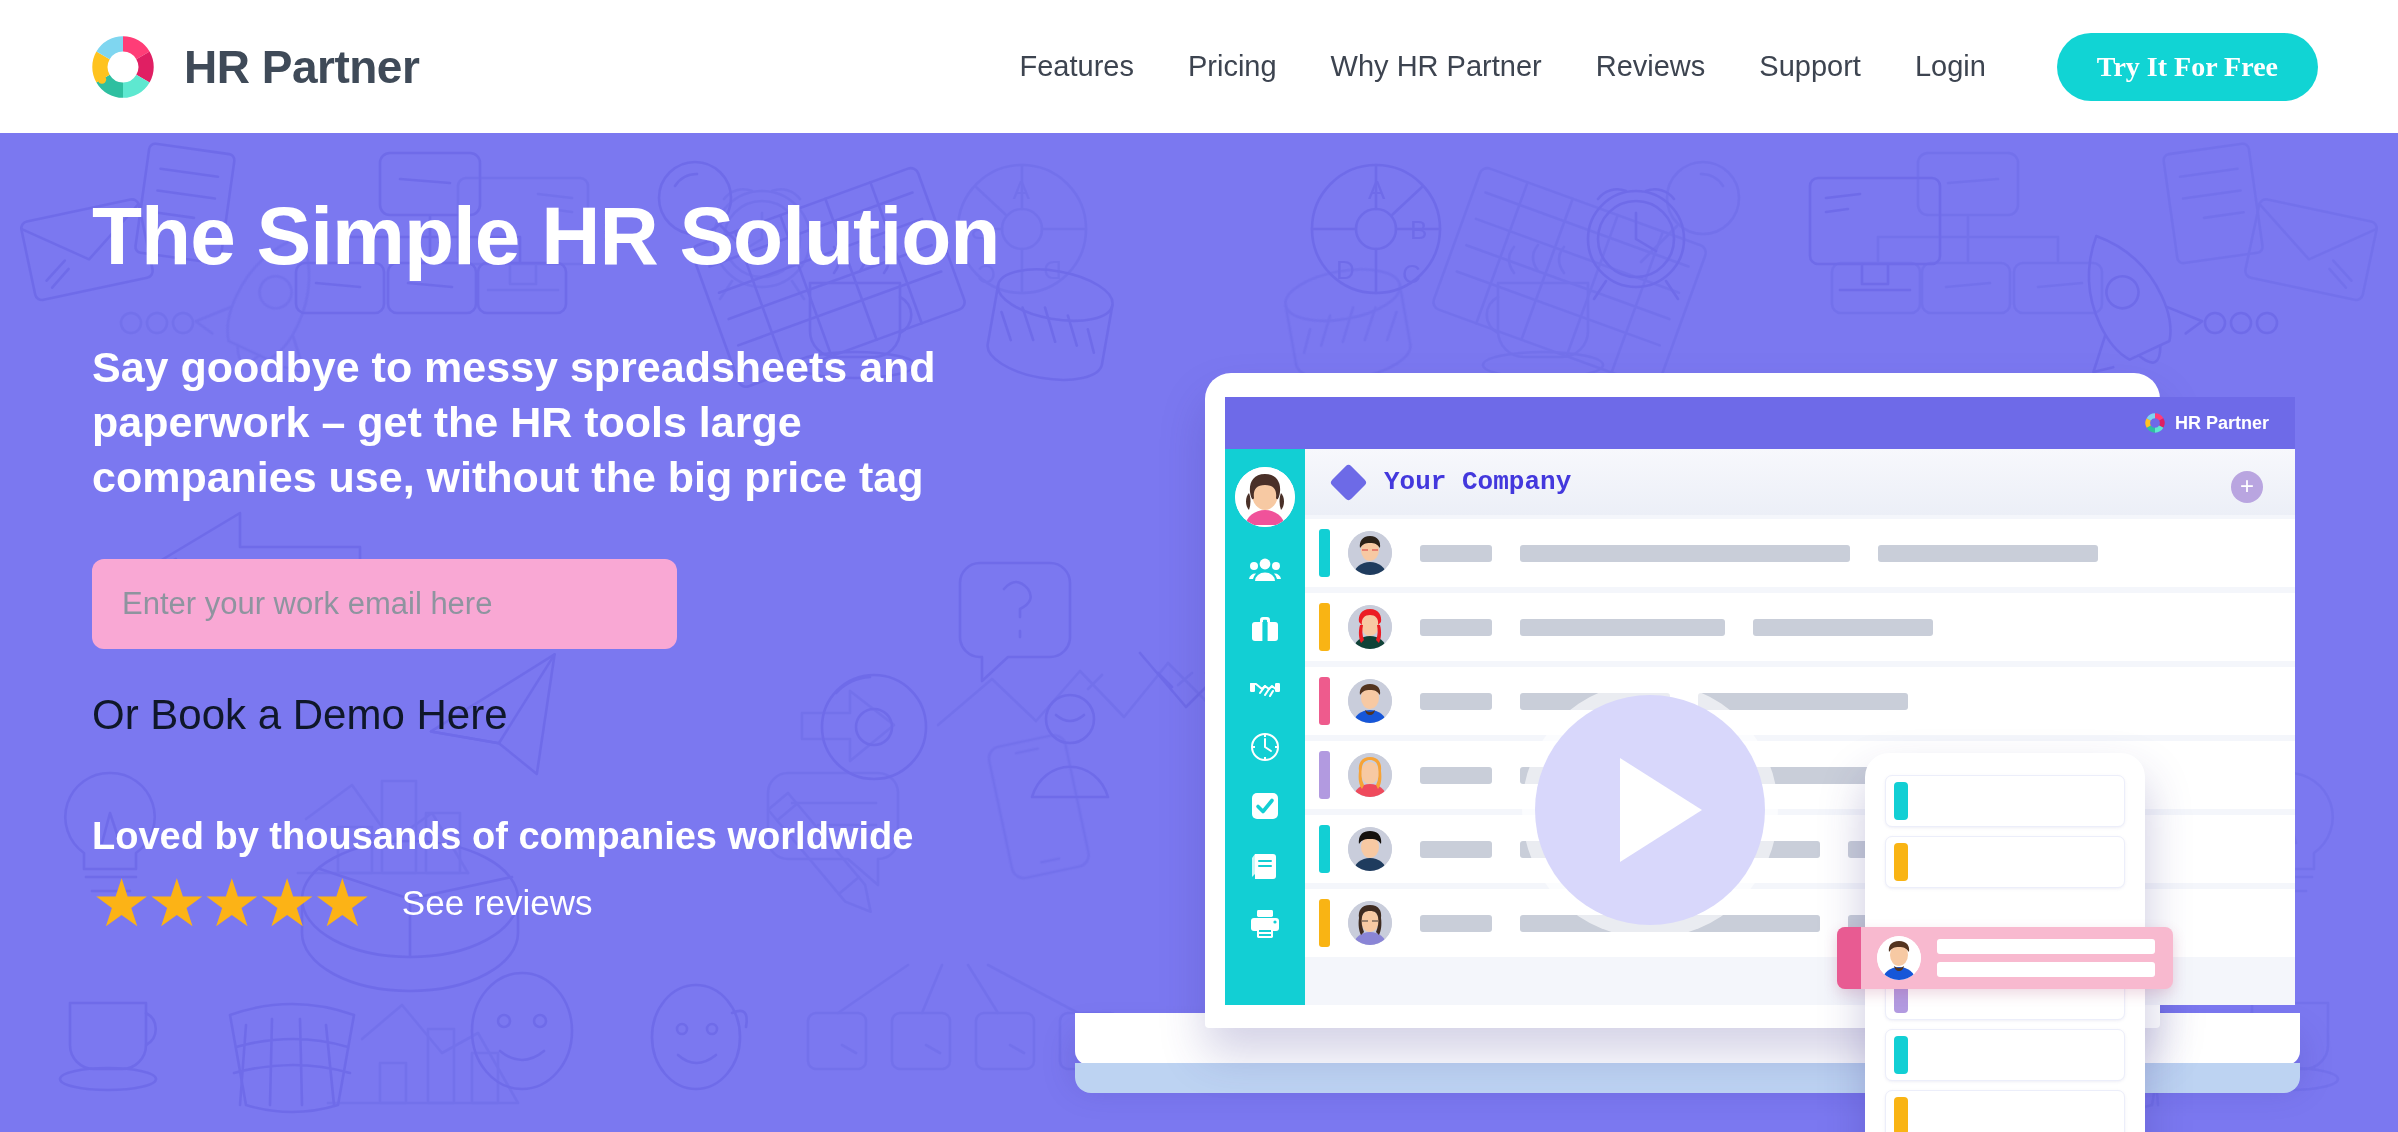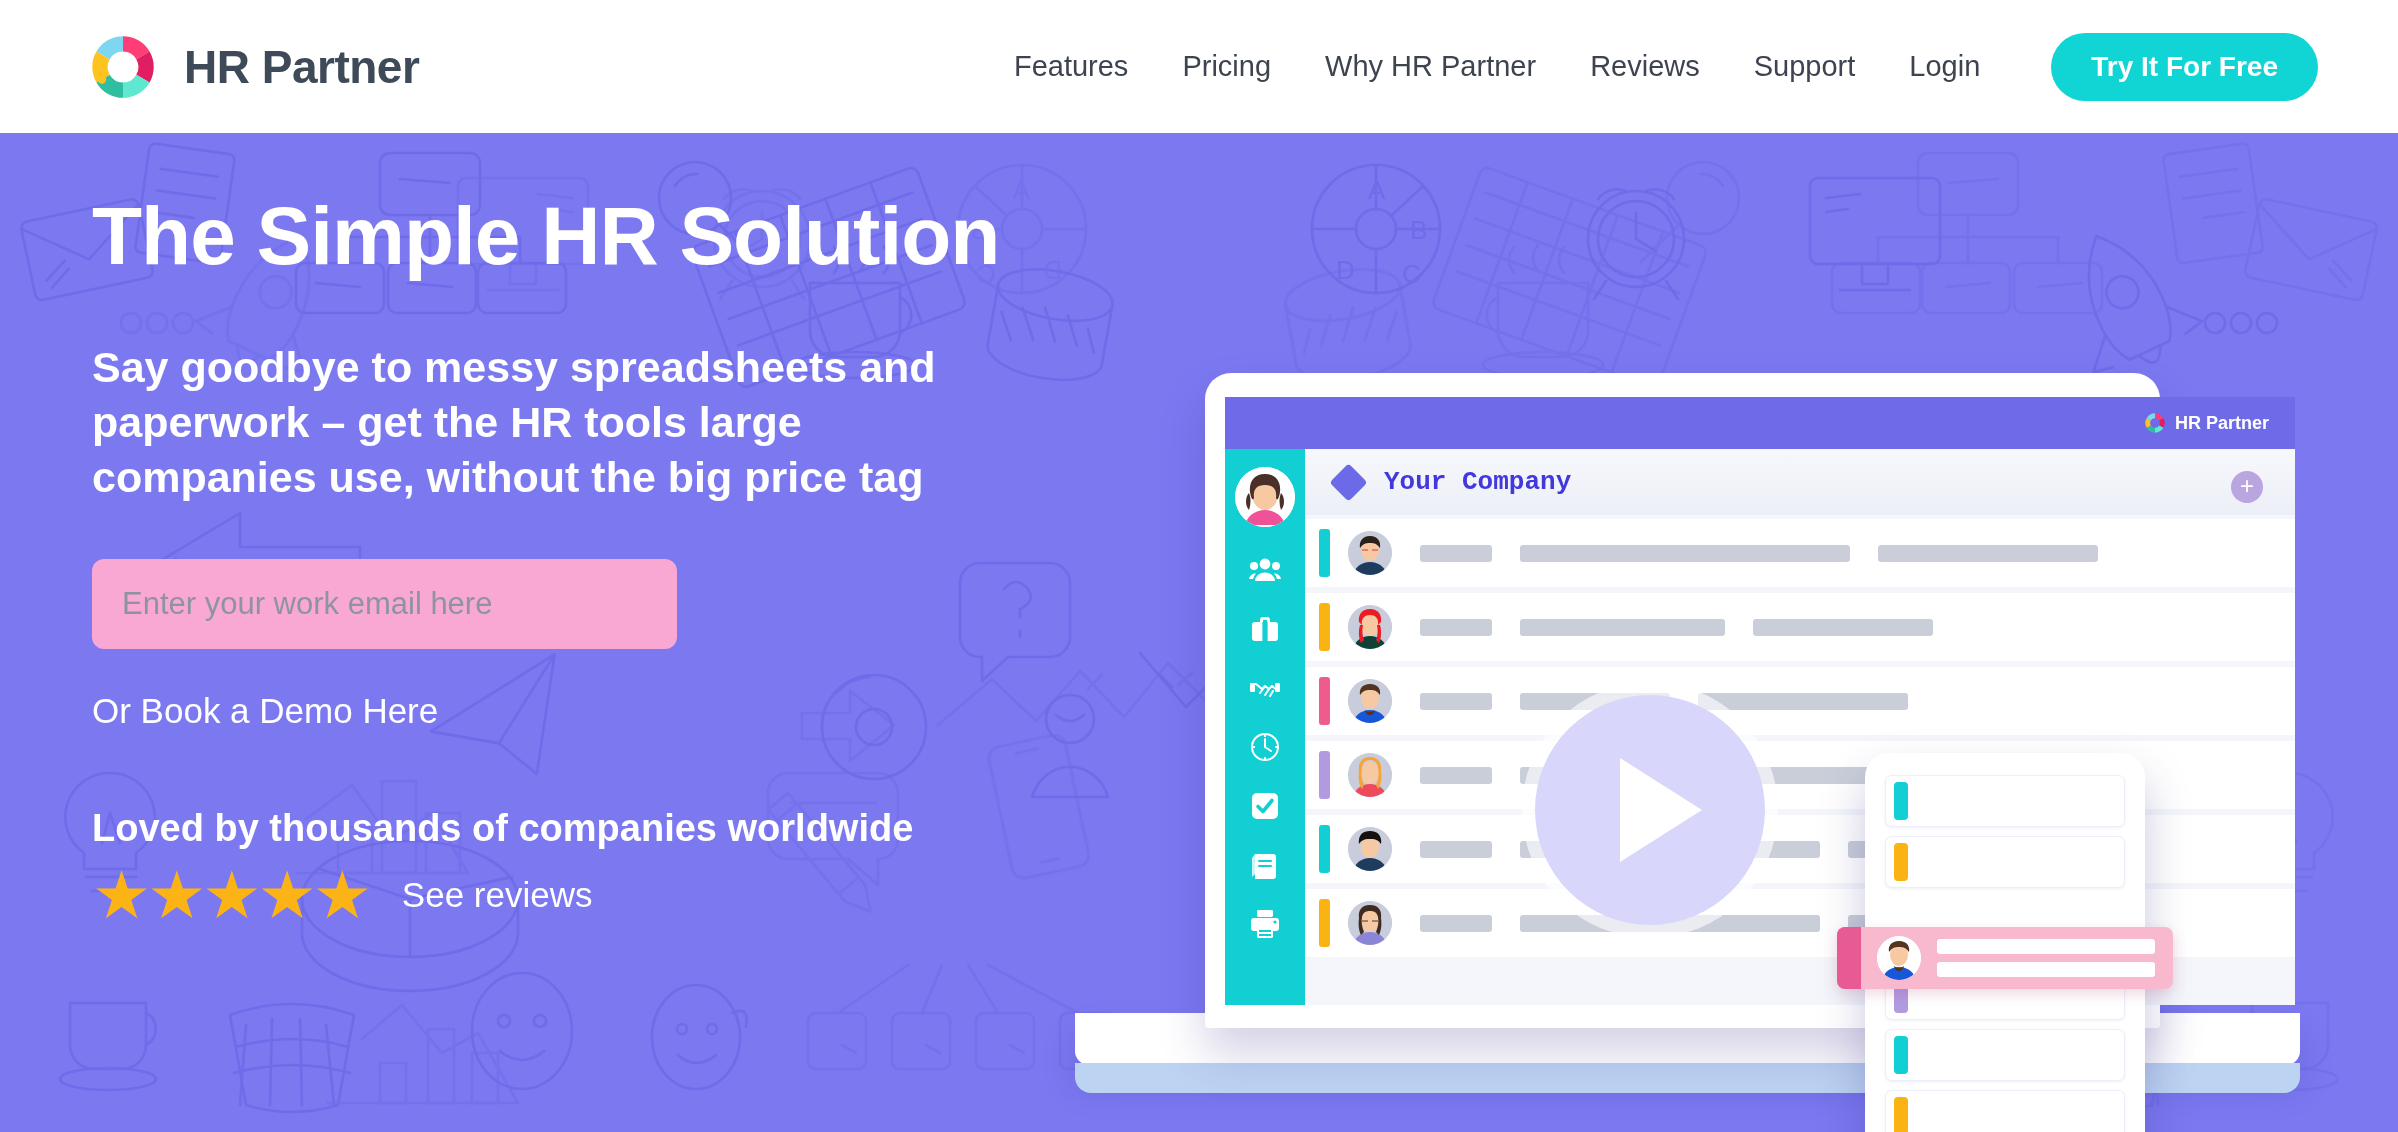--- a/index.html
+++ b/index.html
@@ -21,21 +21,21 @@
     margin-left:26px; font-size:46px; font-weight:bold; color:#3f4a58;
     letter-spacing:-0.5px; white-space:nowrap;
   }
   .nav { margin-left:auto; display:flex; align-items:center; margin-right:80px; }
   .nav-link {
     font-size:29px; color:#3d4450; text-decoration:none;
     padding:0 27px; white-space:nowrap; cursor:pointer;
   }
   .nav-cta {
     margin-left:44px; background:#11d4d4; color:#fff; border:none;
-    font-family:Liberation Sans, sans-serif;
+    font-family:Liberation Serif, serif;
     font-size:28px; font-weight:bold; border-radius:40px;
     padding:18px 40px; cursor:pointer; white-space:nowrap;text-align:right;
   }
 
   
   .hero {
     position:absolute; top:133px; left:0; width:2398px; height:999px;
     overflow:hidden; background:#7b78f0;
   }
   .doodles { position:absolute; inset:0; opacity:.42; }
@@ -56,21 +56,21 @@
     font-size:31px; color:#4a4f58; padding:0 30px; outline:none;
   }
   .email-input::placeholder { color:#8e949f; }
   .cta-btn {
     margin-left:42px; width:290px; height:92px; border-radius:13px;
     background:#11d4d4; border:5px solid #ffffff; color:#ffffff;
     font-family:"Liberation Sans", sans-serif;
     font-size:32px; font-weight:bold; cursor:pointer;
   }
   .demo-link {
-    display:inline-block; margin-top:42px; font-size:35px; color:#ffffff;
+    display:inline-block; margin-top:42px; font-size:42px; color:#0f172a;
     text-decoration:none; cursor:pointer;
   }
   .loved {
     margin-top:76px; font-size:38px; font-weight:bold; color:#ffffff;
   }
   .stars-row { margin-top:12px; display:flex; align-items:center; }
   .star { font-size:66px; color:#fcb316; line-height:1; letter-spacing:-4px; }
   .see-reviews {
     margin-left:34px; font-size:35px; color:#ffffff; text-decoration:none;
     cursor:pointer;

